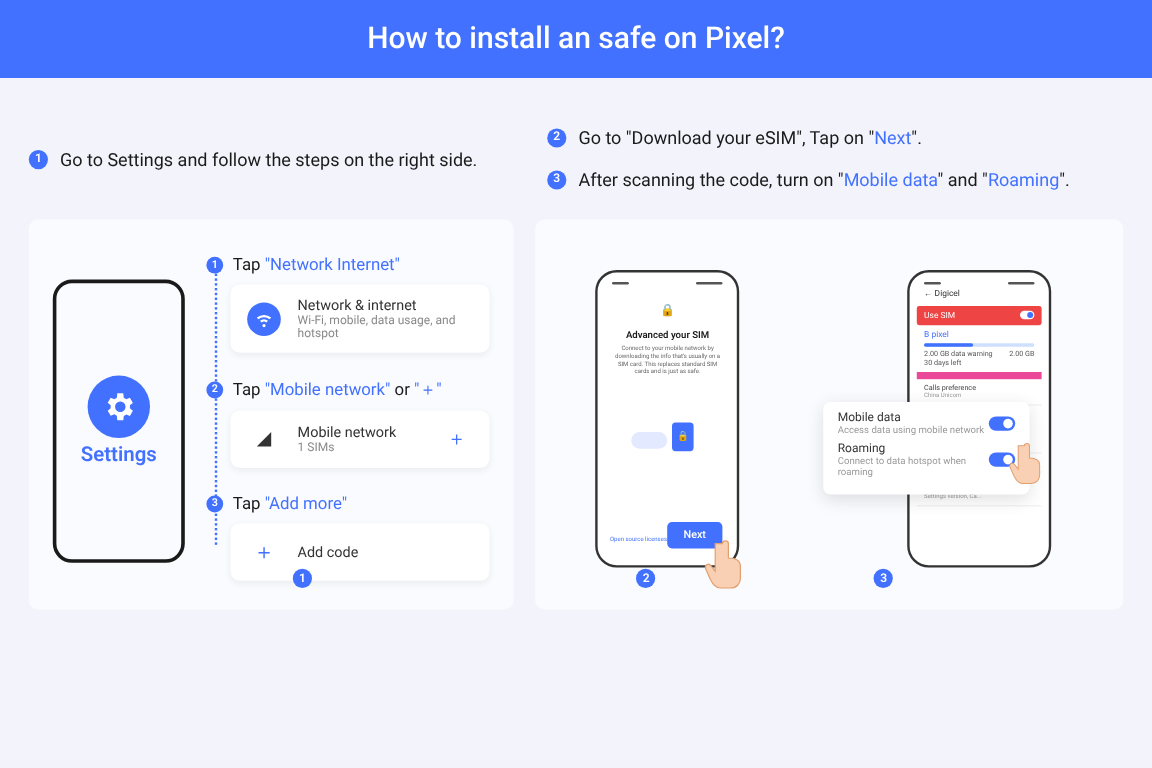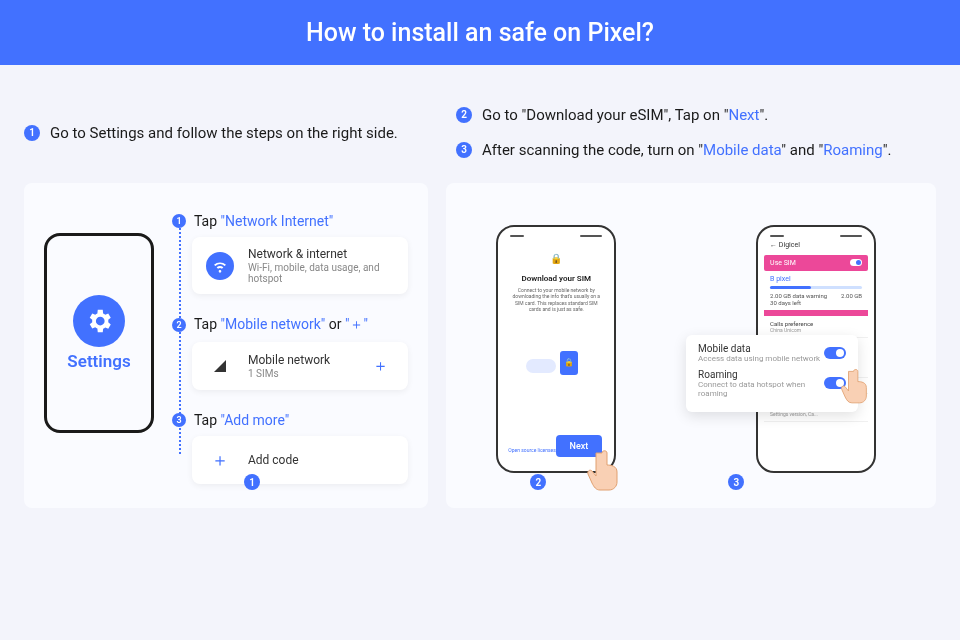--- a/index.html
+++ b/index.html
@@ -70,21 +70,21 @@
   .panel-right {
     width: 494px;
     display: flex;
     align-items: center;
     justify-content: space-around;
     gap: 20px;
   }
 
   
   .phone-outline {
-    width: 110px; height: 200px;
+    width: 110px; height: 236px;
     border: 3px solid #1a1a1a;
     border-radius: 16px;
     display: flex;
     flex-direction: column;
     align-items: center;
     justify-content: center;
     gap: 4px;
     margin-top: 20px;
     flex-shrink: 0;
   }
@@ -185,21 +185,21 @@
   .tiny-link { position: absolute; bottom: 18px; left: 10px; font-size: 5px; color: #4271ff; }
 
   .right-stack {
     position: relative;
     width: 190px;
   }
   .mp-b {
     margin-left: 60px;
   }
   .screen-b .blue-bar {
-    background: #ec4899; color: #fff;
+    background: #ef4444; color: #fff;
     font-size: 7px; padding: 4px 6px;
     display: flex; justify-content: space-between; align-items: flex-start;
     border-radius: 2px;
     margin-top: 4px;
   }
   .toggle-dot { width: 12px; height: 7px; background: #fff; border-radius: 4px; position: relative; }
   .toggle-dot::after { content:""; width:5px;height:5px;background:#4271ff;border-radius:50%;position:absolute;right:1px;top:1px;}
   .plan-row { padding: 4px 6px; font-size: 6px; color: #555; border-bottom: 6px solid #ec4899; }
   .plan-row .plan-name { color: #4271ff; font-size: 7px; }
   .usage-bar { height: 3px; background: #cfe0ff; border-radius: 2px; margin: 3px 0; position: relative;}
@@ -341,21 +341,21 @@
 
   <div class="panel panel-right">
 
     <div class="mini-phone mp-a" style="position:relative;">
       <div class="statusbar">
           <span class="strip sm"></span>
           <span class="strip"></span>
         </div>
       <div class="screen-a">
         <div class="lock-ico">🔒</div>
-        <div class="dl-title">Download your SIM</div>
+        <div class="dl-title">Advanced your SIM</div>
         <div class="dl-desc">Connect to your mobile network by downloading the info that's usually on a SIM card. This replaces standard SIM cards and is just as safe.</div>
         <div class="card-illust">
           <div class="cloud"></div>
           <div class="simcard">🔒</div>
         </div>
       </div>
       <div class="tiny-link">Open source licenses, Privacy polic</div>
       <div class="next-btn">Next</div>
       <svg class="hand-svg hand-a" viewBox="0 0 40 44">
           <path d="M16 6c0-3 5-3 5 0v12c4 0 10 1 10 7v10c0 4-3 8-8 8h-9c-4 0-6-3-8-7l-4-9c-1-3 2-5 4-3l4 5V6z"></path>

